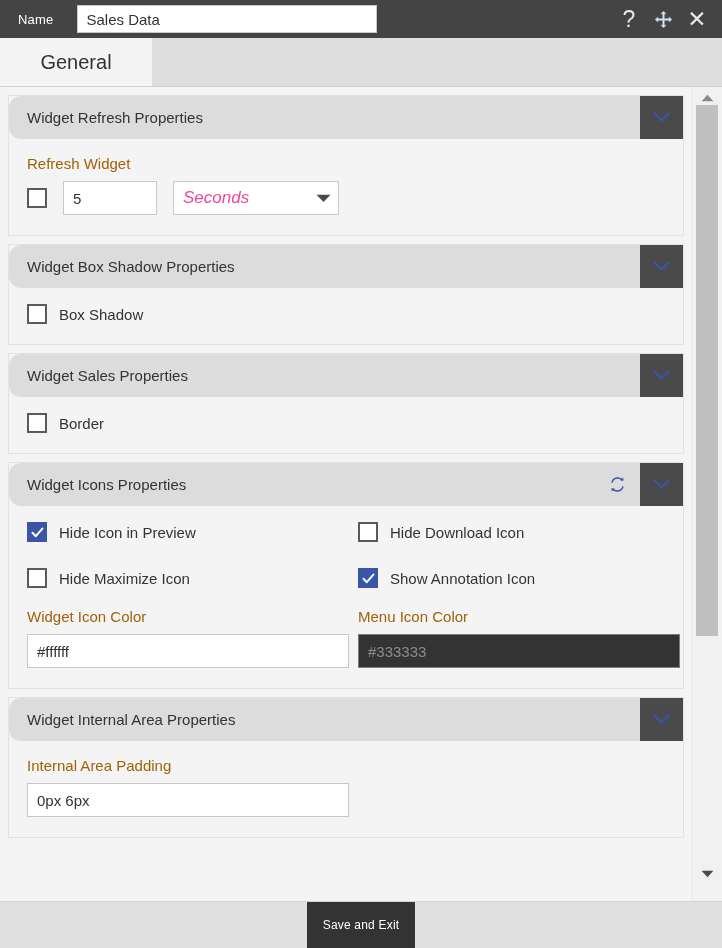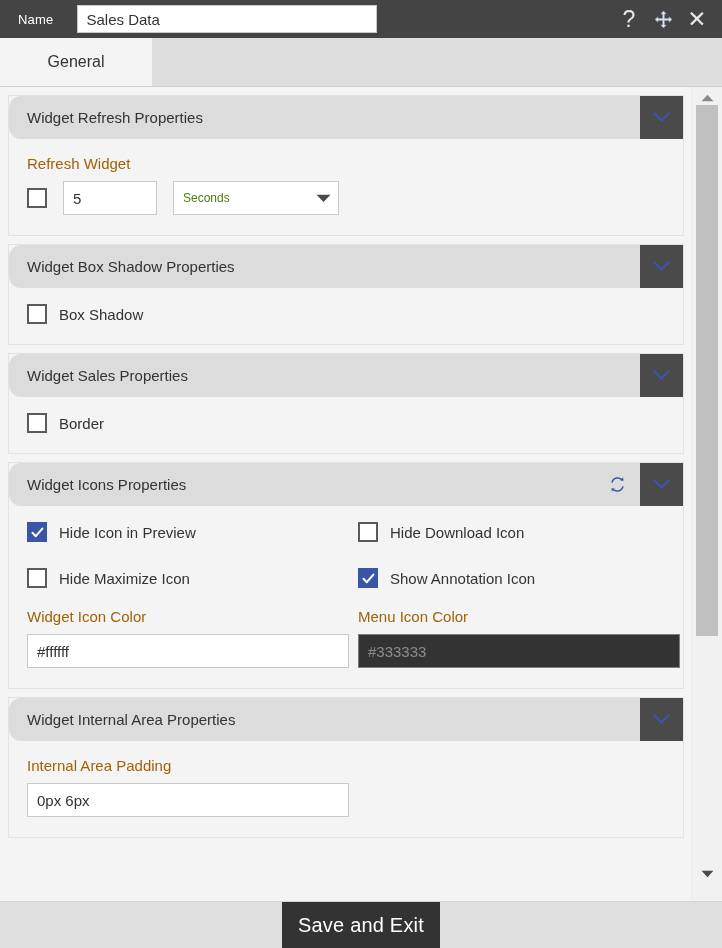--- a/index.html
+++ b/index.html
@@ -77,21 +77,21 @@
     background: #dedede;
     border-bottom: 1px solid #cfcfcf;
     display: flex;
     align-items: stretch;
     flex: none;
   }
   .tab {
     padding: 0 24px;
     display: flex;
     align-items: center;
-    font-size: 16px;
+    font-size: 20px;
     color: #333333;
     background: transparent;
     cursor: pointer;
     min-width: 104px;
     justify-content: center;
   }
   .tab.active {
     background: #f4f4f4;
   }
 
@@ -208,24 +208,25 @@
     width: 166px;
     height: 34px;
     background: #ffffff;
     border: 1px solid #c9c9c9;
     box-sizing: border-box;
     display: flex;
     align-items: center;
     cursor: pointer;
   }
   .select-value {
-    font-size: 12px;
-    color: #4d7c0f;
+    font-size: 17px;
+    color: #ec4899;
     padding-left: 9px;
     flex: 1 1 auto;
+    font-style: italic;
   }
   .select-arrow {
     width: 30px;
     display: flex;
     align-items: center;
     justify-content: center;
   }
 
   .cb-line { display: flex; align-items: center; }
   .cb-line .cb-text {
@@ -295,21 +296,21 @@
     display: flex;
     align-items: center;
     justify-content: center;
     flex: none;
     position: relative;
   }
   .save-btn {
     background: #333333;
     color: #ffffff;
     font-family: "Liberation Sans", sans-serif;
-    font-size: 20px;
+    font-size: 12px;
     border: none;
     padding: 0 16px;
     height: 46px;
     cursor: pointer;
     letter-spacing: .2px;
   }
 </style>
 </head>
 <body>
 

